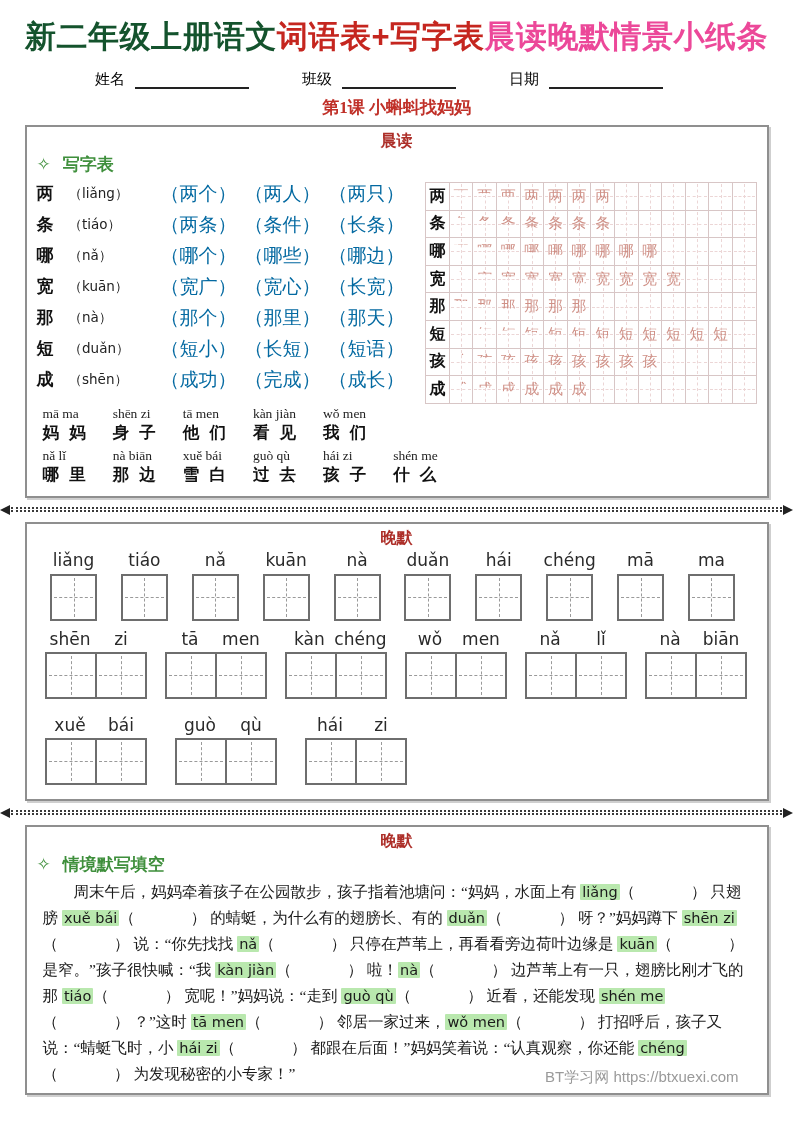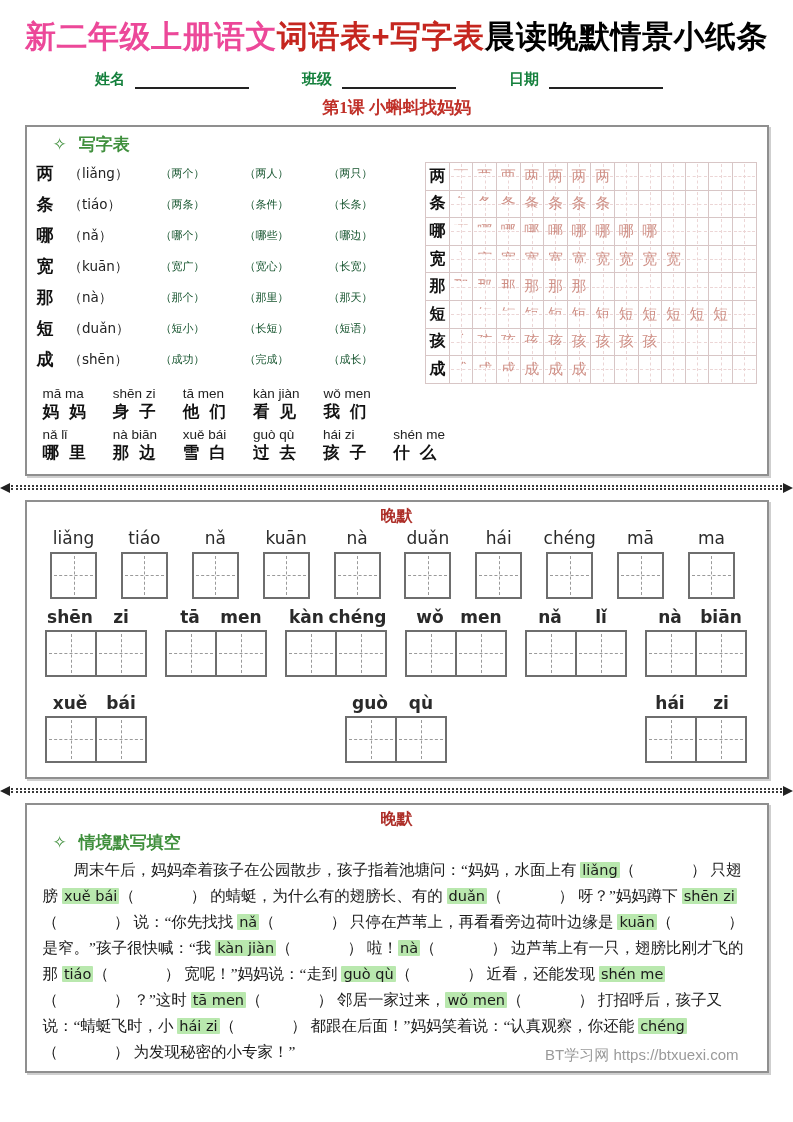--- a/index.html
+++ b/index.html
@@ -1,73 +1,73 @@
 <!DOCTYPE html>
 <html><head>
 <meta charset="utf-8">
 <style>
   * { margin:0; padding:0; box-sizing:border-box; }
   body { width:793px; height:1122px; background:#fff; font-family:"Liberation Sans","DejaVu Sans",sans-serif; position:relative; overflow:hidden; }
   .page { width:793px; height:1122px; position:relative; }
 
   
   .main-title { text-align:center; padding-top:16px; font-size:31px; font-weight:900; letter-spacing:0.5px; white-space:nowrap; font-family:"Liberation Sans",sans-serif; }
-  .t-black { color:#ec4899; } .t-red { color:#c5261f; } .t-blue { color:#000000; }
+  .t-black { color:#14532d; } .t-red { color:#c5261f; } .t-blue { color:#ec4899; }
   .fields { display:flex; margin:12px 0 0 95px; width:568px; justify-content:space-between; }
   .field { display:flex; align-items:flex-end; }
-  .f-label { font-family:"Liberation Serif","DejaVu Serif",serif; font-weight:bold; font-size:15px; color:#15803d; }
+  .f-label { font-family:"Liberation Serif","DejaVu Serif",serif; font-weight:normal; font-size:15px; color:#000000; }
   .f-line { width:114px; border-bottom:2px solid #222; height:15px; margin-left:10px; }
   .lesson-title { text-align:center; color:#c03028; font-weight:bold; font-size:17px; margin-top:7px; font-family:"Liberation Serif","DejaVu Serif",serif; }
 
   
   .frame { width:744px; margin:6px auto 0; border:2px solid #8f8f8f; box-shadow:2px 2px 0 #cfcfcf; background:#fff; padding:4px 10px 6px; position:relative; }
   .badge { text-align:center; color:#ad2f29; font-weight:bold; font-size:16px; font-family:"Liberation Serif","DejaVu Serif",serif; line-height:20px; }
-  .sec-header { color:#3f8f3c; font-weight:bold; font-size:17px; font-family:"Liberation Serif","DejaVu Serif",serif; margin:2px 0 2px 16px; }
+  .sec-header { color:#3f8f3c; font-weight:bold; font-size:17px; font-family:"Liberation Serif","DejaVu Serif",serif; margin:2px 0 2px 0; }
   .sec-header .bullet { margin-right:12px; font-weight:normal; }
 
   
   .wz-content { display:flex; }
   .wz-list { width:396px; }
   .wz-row { display:flex; align-items:center; height:31px; }
   .wz-char { width:32px; font-family:"Liberation Serif","DejaVu Serif",serif; font-weight:bold; font-size:17px; color:#111; }
   .wz-pinyin { width:92px; font-family:"DejaVu Sans",sans-serif; font-size:13.5px; color:#222; }
-  .wz-word { width:84px; font-family:"Liberation Serif","DejaVu Serif",serif; font-size:11px; color:#14532d; }
+  .wz-word { width:84px; font-family:"Liberation Serif","DejaVu Serif",serif; font-size:19px; color:#0369a1; }
 
   
   .wz-grid { margin-left:2px; margin-top:4px; border-left:1px solid #d8c6c6; border-top:1px solid #d8c6c6; align-self:flex-start; }
   .g-row { display:flex; }
   .g-cell { width:23.6px; height:27.6px; border-right:1px solid #d8c6c6; border-bottom:1px solid #d8c6c6; position:relative; }
   .g-cell::before { content:""; position:absolute; left:1px; right:1px; top:50%; border-top:1px dashed #ecd6d6; }
   .g-cell::after  { content:""; position:absolute; top:1px; bottom:1px; left:50%; border-left:1px dashed #ecd6d6; }
   .g-head { font-family:"Liberation Serif","DejaVu Serif",serif; font-weight:bold; font-size:16px; color:#111; display:flex; align-items:center; justify-content:center; }
   .g-head::before, .g-head::after { display:none; }
   .g-stroke { position:absolute; inset:0; display:flex; align-items:center; justify-content:center; font-family:"Liberation Serif","DejaVu Serif",serif; font-size:15px; color:#c4766a; opacity:.8; z-index:1; }
 
   
   .ct-row { display:flex; margin:2px 0 4px 6px; }
   .ct-item { margin-right:24px; }
-  .ct-pinyin { font-family:Liberation Sans, sans-serif; font-size:13.5px; color:#222; white-space:nowrap; }
+  .ct-pinyin { font-family:Liberation Serif, serif; font-size:13.5px; color:#222; white-space:nowrap; }
   .ct-hanzi { font-family:"Liberation Serif","DejaVu Serif",serif; font-size:16.5px; font-weight:bold; color:#111; letter-spacing:3px; white-space:nowrap; }
 
   
   .cutline { width:793px; display:flex; align-items:center; margin:7px 0; }
   .cut-arrow { width:0; height:0; border-top:5px solid transparent; border-bottom:5px solid transparent; }
   .arr-l { border-right:10px solid #222; }
   .arr-r { border-left:10px solid #222; }
   .dots { flex:1; height:5px; border-top:2px dotted #3a3a3a; border-bottom:2px dotted #3a3a3a; margin:0 1px; }
 
   
   .py-label { font-family:"DejaVu Sans",sans-serif; font-size:17px; color:#2a2a2a; text-align:center; white-space:nowrap; }
   .py-row-singles { display:flex; justify-content:space-between; padding:2px 16px 0 8px; }
   .py-col { width:58px; }
   .tzbox { width:47px; height:47px; border:2px solid #6e6e6e; margin:4px auto 0; position:relative; background:#fff; }
   .tzbox::before { content:""; position:absolute; left:2px; right:2px; top:50%; border-top:1px dashed #9a9a9a; }
   .tzbox::after  { content:""; position:absolute; top:2px; bottom:2px; left:50%; border-left:1px dashed #9a9a9a; }
-  .py-row-doubles { display:flex; justify-content:space-between; padding:8px 10px 8px 8px;font-weight:bold; }
-  .py-row-doubles.left { justify-content:space-between; gap:17px; }
+  .py-row-doubles { display:flex; justify-content:space-between; padding:8px 10px 8px 8px; }
+  .py-row-doubles.left { justify-content:flex-start; gap:28px; }
   .pair-pys { display:flex; }
   .pair-pys span { flex:1; text-align:center; }
   .dbox { display:flex; width:102px; height:47px; border:2px solid #6e6e6e; margin-top:3px; background:#fff; }
   .dcell { flex:1; position:relative; }
   .dcell + .dcell { border-left:2px solid #6e6e6e; }
   .dcell::before { content:""; position:absolute; left:2px; right:2px; top:50%; border-top:1px dashed #9a9a9a; }
   .dcell::after  { content:""; position:absolute; top:2px; bottom:2px; left:50%; border-left:1px dashed #9a9a9a; }
 
   
   .para { margin:3px 6px 0 6px; font-family:"Liberation Serif","DejaVu Serif",serif; font-size:15.5px; line-height:26px; color:#1a1a1a; text-indent:2em; text-align:left; }
@@ -94,20 +94,21 @@
     </div>
     <div class="field">
       <span class="f-label">日期</span>
       <span class="f-line"></span>
     </div>
   </div>
 
   <div class="lesson-title">第1课 小蝌蚪找妈妈</div>
 
   <section class="frame">
+    <div class="badge">晨读</div>
     <div class="sec-header">
       <span class="bullet">✧</span><span>写字表</span>
     </div>
     <div class="wz-content">
       <div class="wz-list">
           <div class="wz-row">
             <span class="wz-char">两</span>
             <span class="wz-pinyin">（liǎng）</span>
             <span class="wz-word">（两个）</span>
             <span class="wz-word">（两人）</span>

